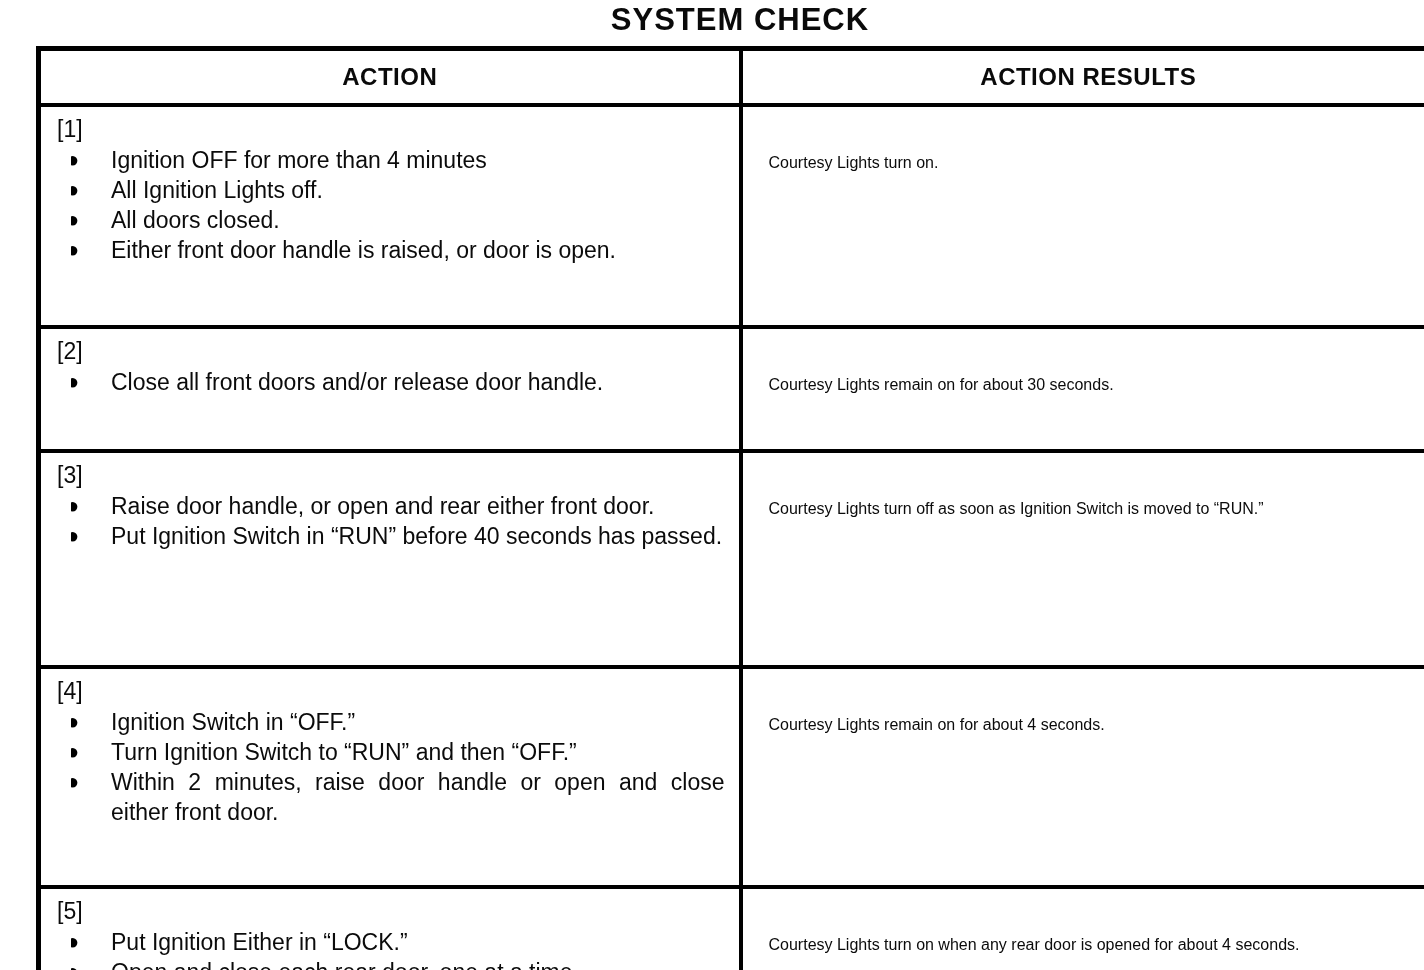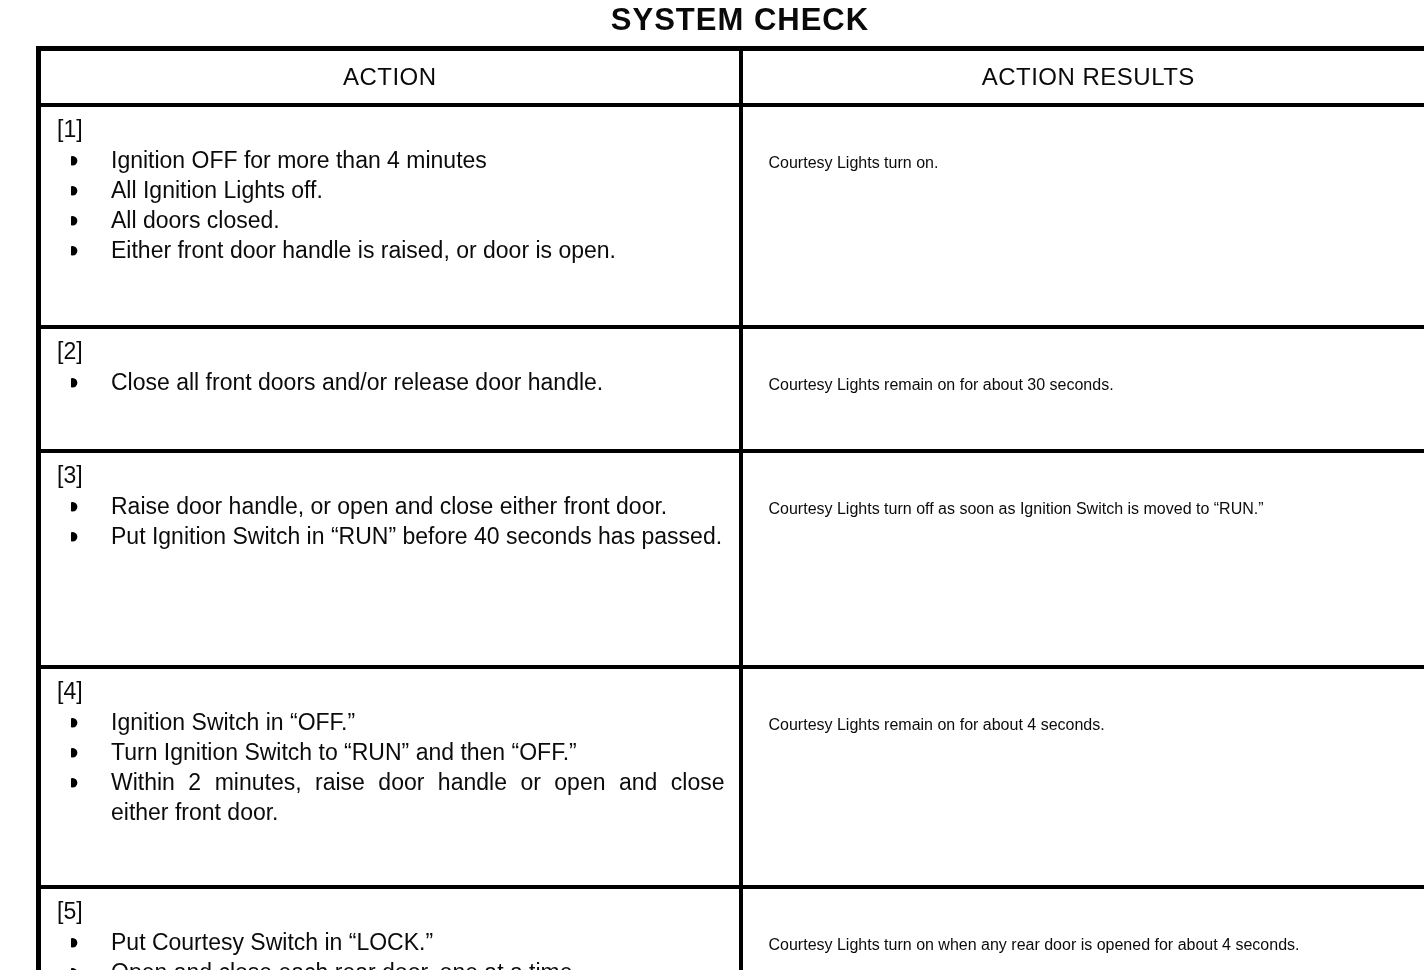--- a/index.html
+++ b/index.html
@@ -42,21 +42,21 @@
   }
   col.col-action  { width: 702px; }
   col.col-results { width: 696px; }
   th, td {
     border: 4px solid #000;
     vertical-align: top;
     padding: 0;
   }
   th {
     font-size: 24px;
-    font-weight: 400;
+    font-weight: 700;
     text-align: center;
     vertical-align: middle;
     height: 52px;
     letter-spacing: 0.5px;
     color: #0a0a0a;
   }
   
   tr.r1 td { height: 172px; }
   tr.r2 td { height: 74px;  }
   tr.r3 td { height: 166px; }
@@ -150,21 +150,21 @@
         </td>
         <td class="result-cell">
           <div class="result">Courtesy Lights remain on for about 30 seconds.</div>
         </td>
       </tr>
 
       <tr class="r3">
         <td class="action-cell">
           <div class="step">[3]</div>
           <ul class="actions">
-            <li><span class="bullet">●</span><span class="atext">Raise door handle, or open and close either front door.</span></li>
+            <li><span class="bullet">●</span><span class="atext">Raise door handle, or open and rear either front door.</span></li>
             <li><span class="bullet">●</span><span class="atext">Put Ignition Switch in “RUN” before 40 seconds has passed.</span></li>
           </ul>
         </td>
         <td class="result-cell">
           <div class="result">Courtesy Lights turn off as soon as Ignition Switch is moved to “RUN.”</div>
         </td>
       </tr>
 
       <tr class="r4">
         <td class="action-cell">
@@ -177,21 +177,21 @@
         </td>
         <td class="result-cell">
           <div class="result">Courtesy Lights remain on for about 4 seconds.</div>
         </td>
       </tr>
 
       <tr class="r5">
         <td class="action-cell">
           <div class="step">[5]</div>
           <ul class="actions">
-            <li><span class="bullet">●</span><span class="atext">Put Courtesy Switch in “LOCK.”</span></li>
+            <li><span class="bullet">●</span><span class="atext">Put Ignition Either in “LOCK.”</span></li>
             <li><span class="bullet">●</span><span class="atext">Open and close each rear door, one at a time.</span></li>
           </ul>
         </td>
         <td class="result-cell">
           <div class="result">Courtesy Lights turn on when any rear door is opened for about 4 seconds.</div>
         </td>
       </tr>
 
     </tbody>
   </table>

